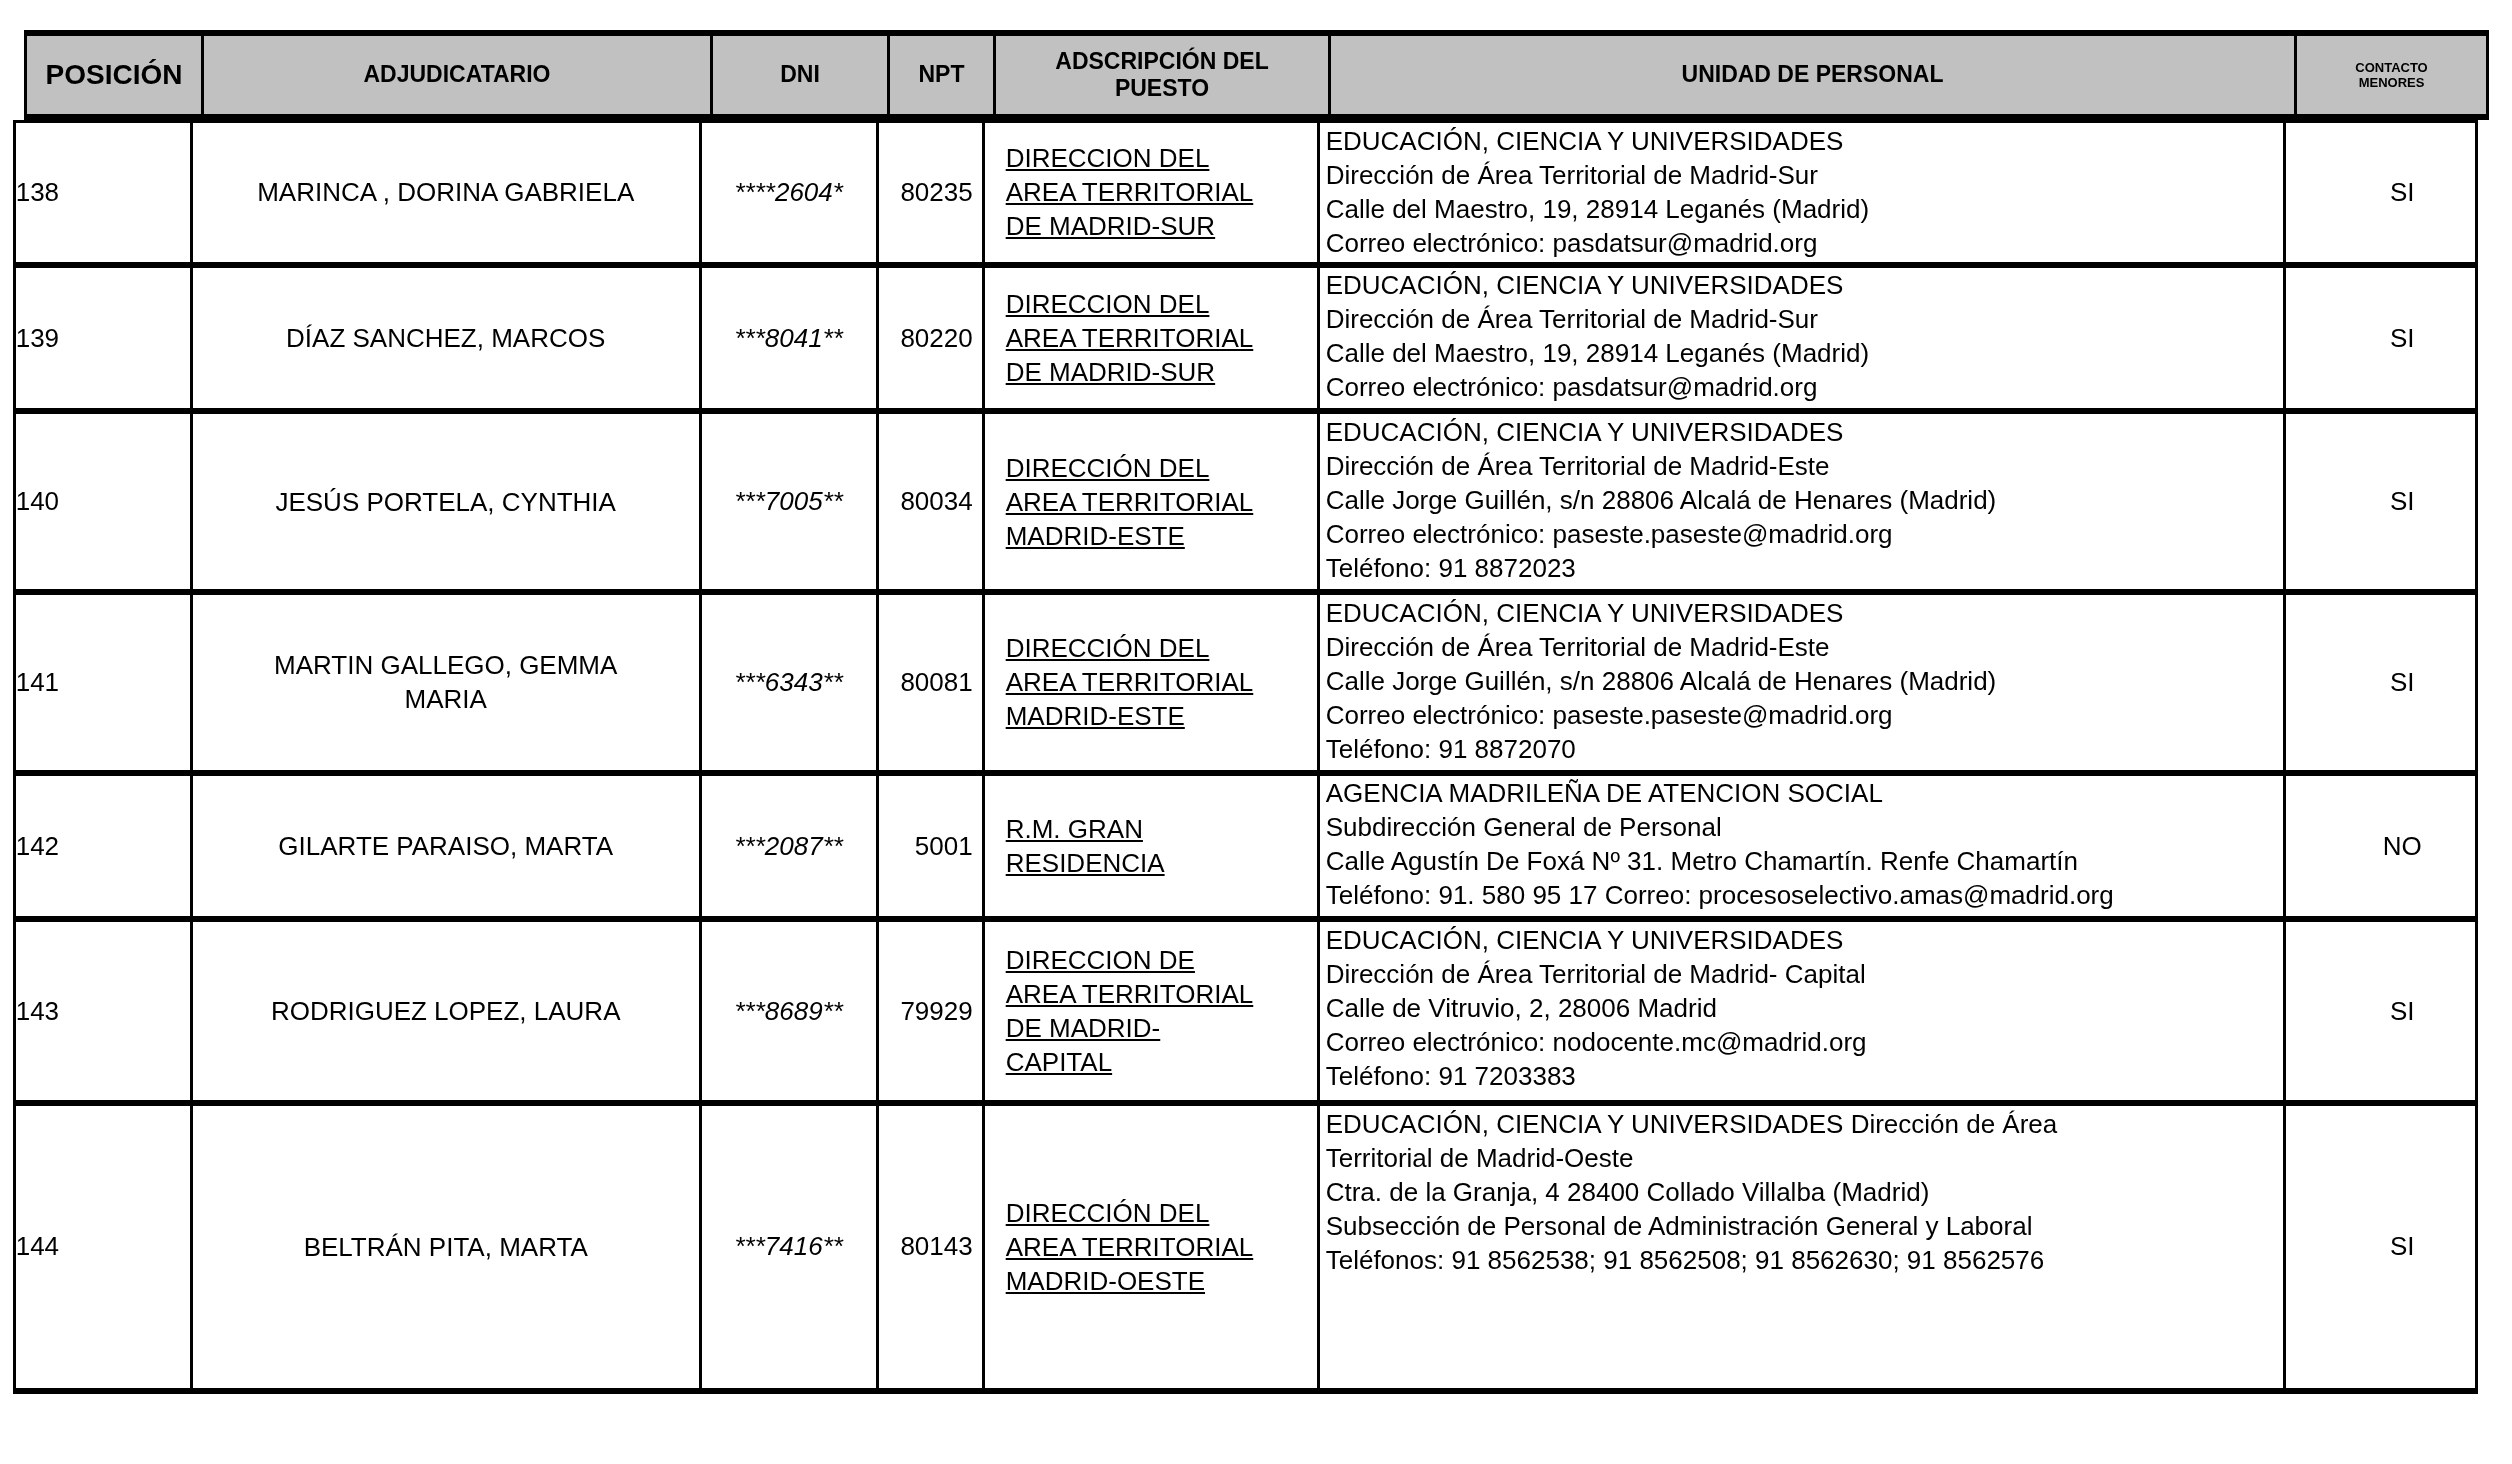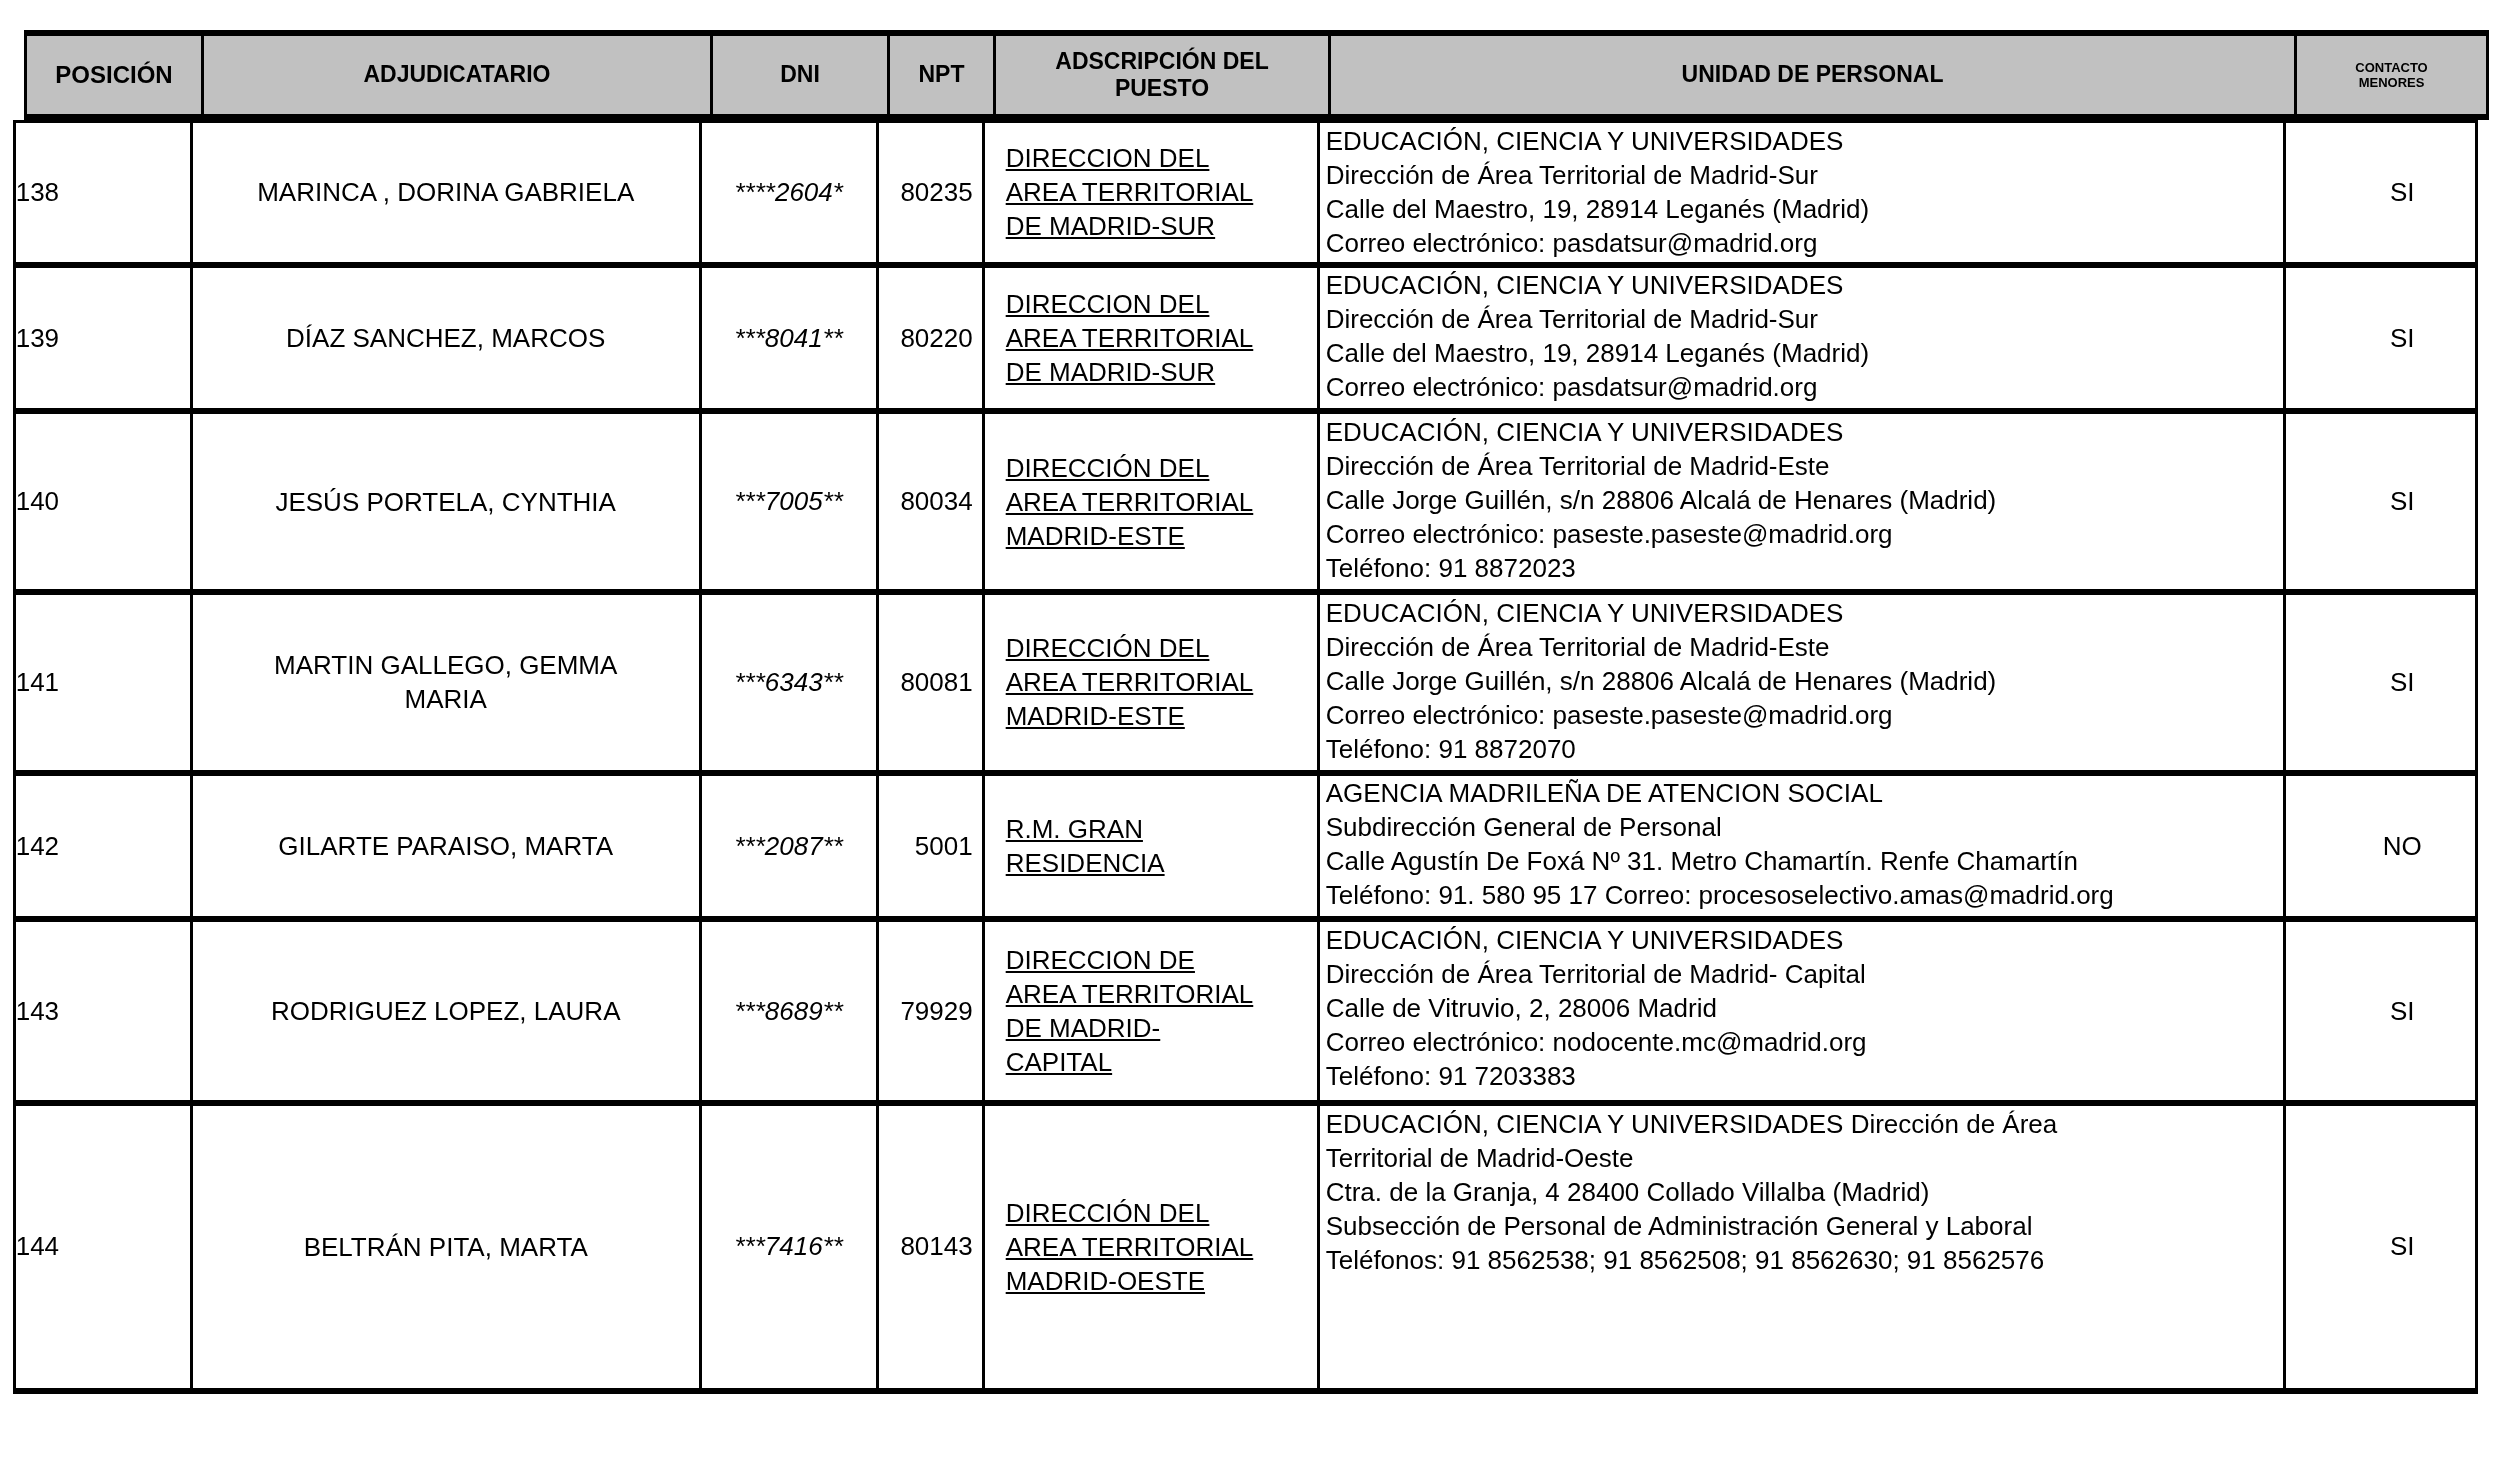--- a/index.html
+++ b/index.html
@@ -25,21 +25,21 @@
     height: 78px;
     font-weight: bold;
     font-size: 23px;
     line-height: 1.18;
     text-align: center;
     vertical-align: middle;
     white-space: pre-line;
     padding: 0 4.5px;
     overflow: hidden;
   }
-  .header-table th.posicion { font-size: 24px; }
+  .header-table th.posicion { font-size: 28px; }
   .header-table th.contacto { font-size: 13px; }
 
   
   .body-table { position: absolute; left: 12.7px; top: 120px; }
   .body-table td {
     border: 3px solid #000000;
     border-bottom-width: 6px;
     font-size: 26px;
     vertical-align: middle;
     padding: 0;

